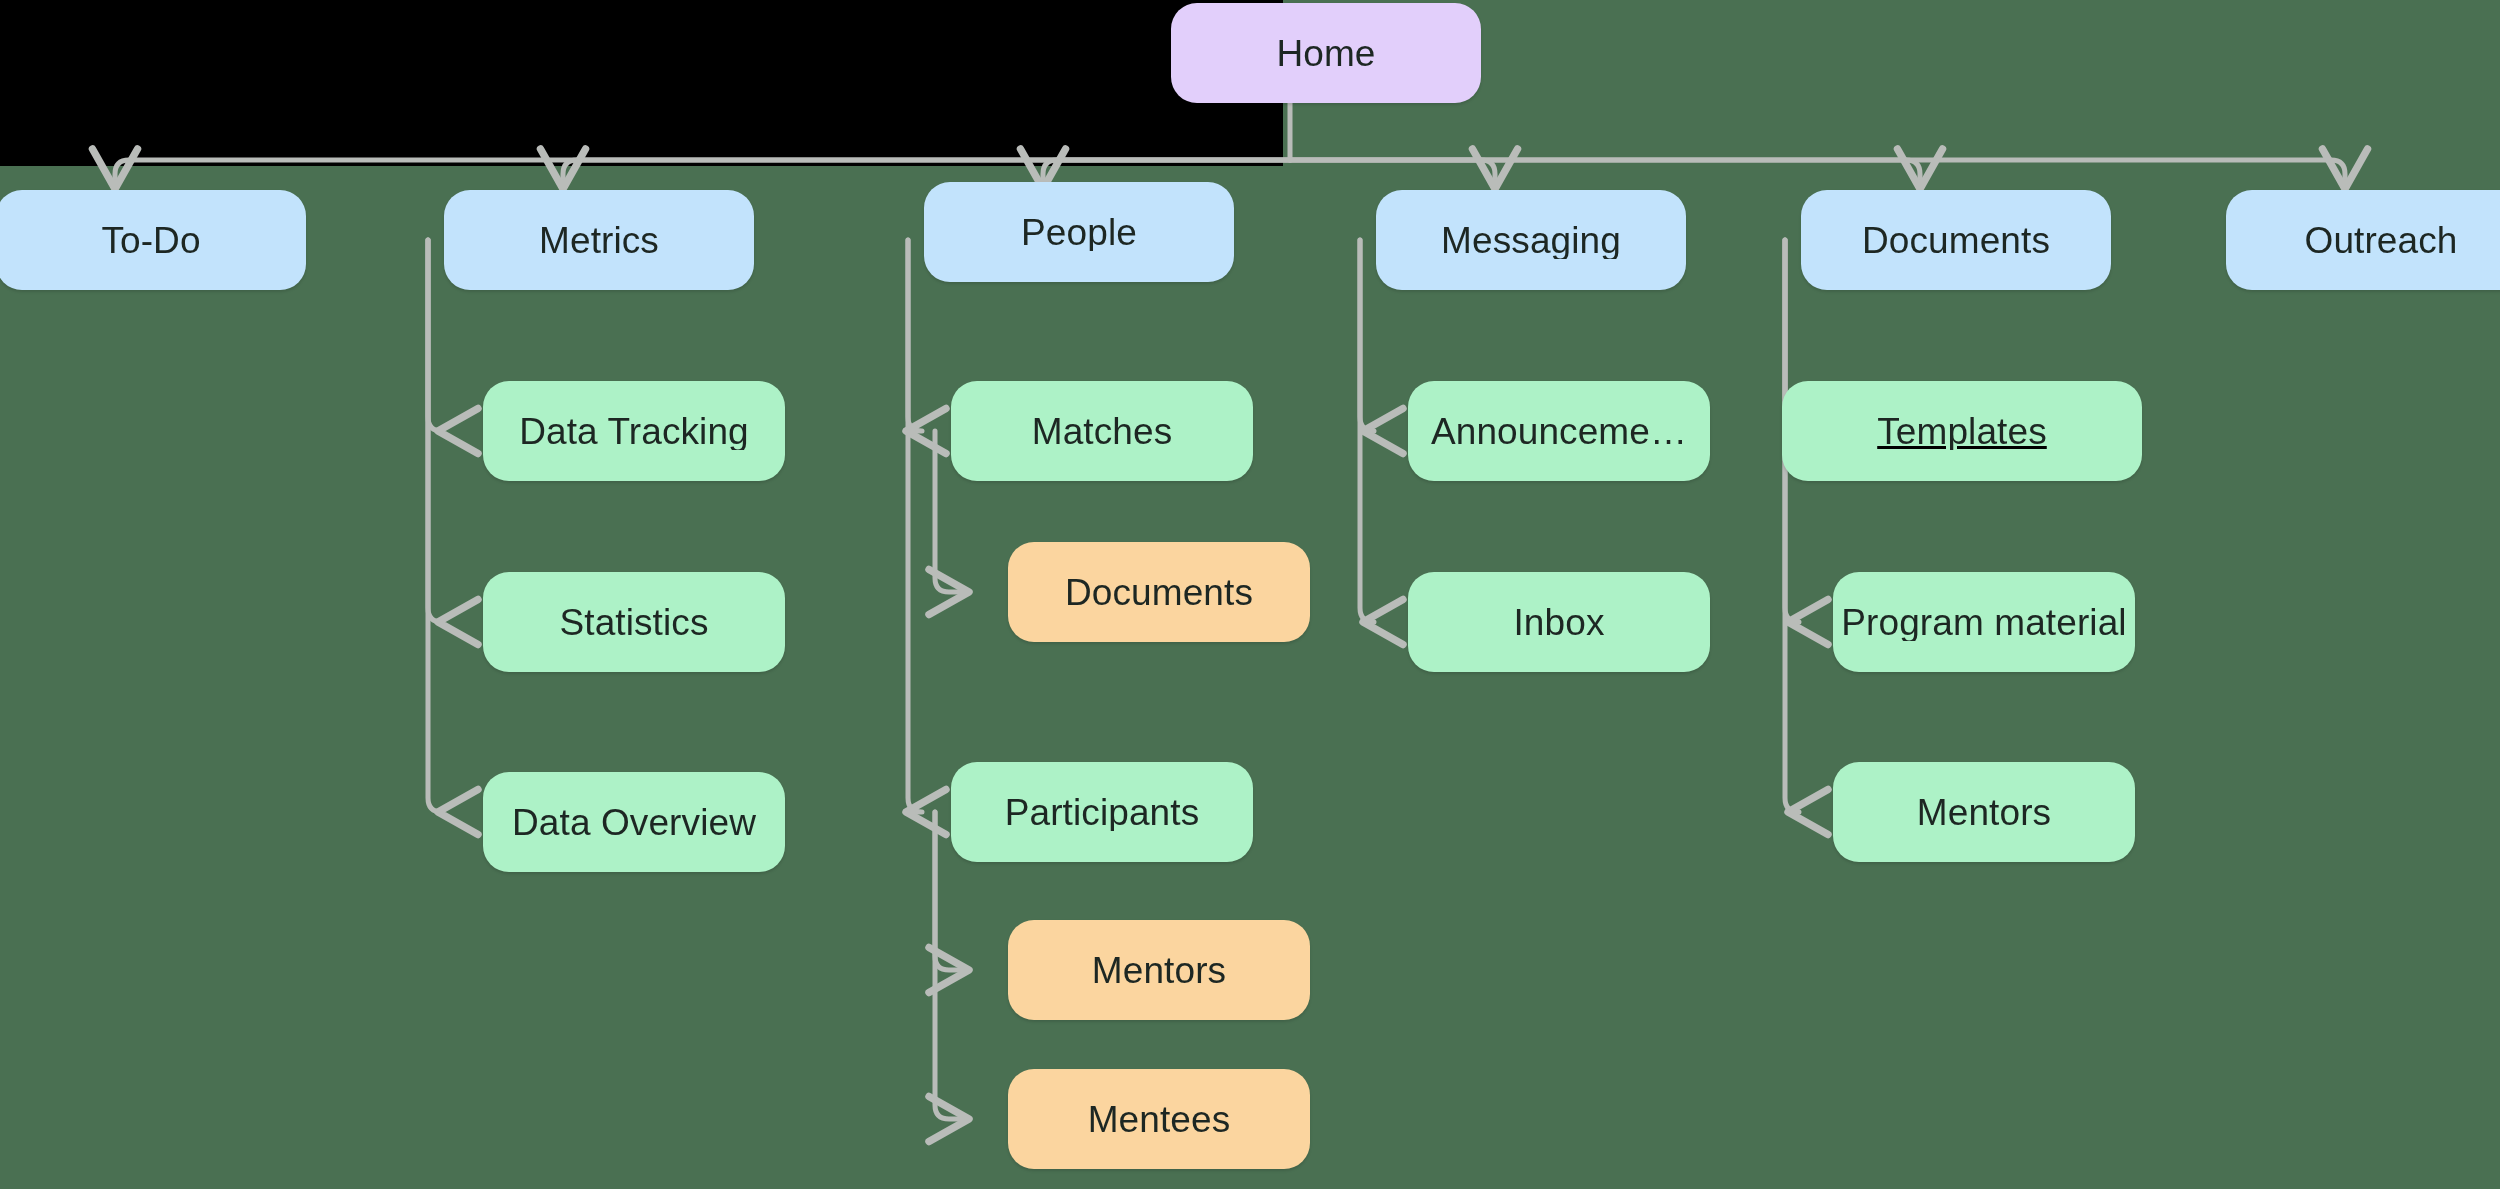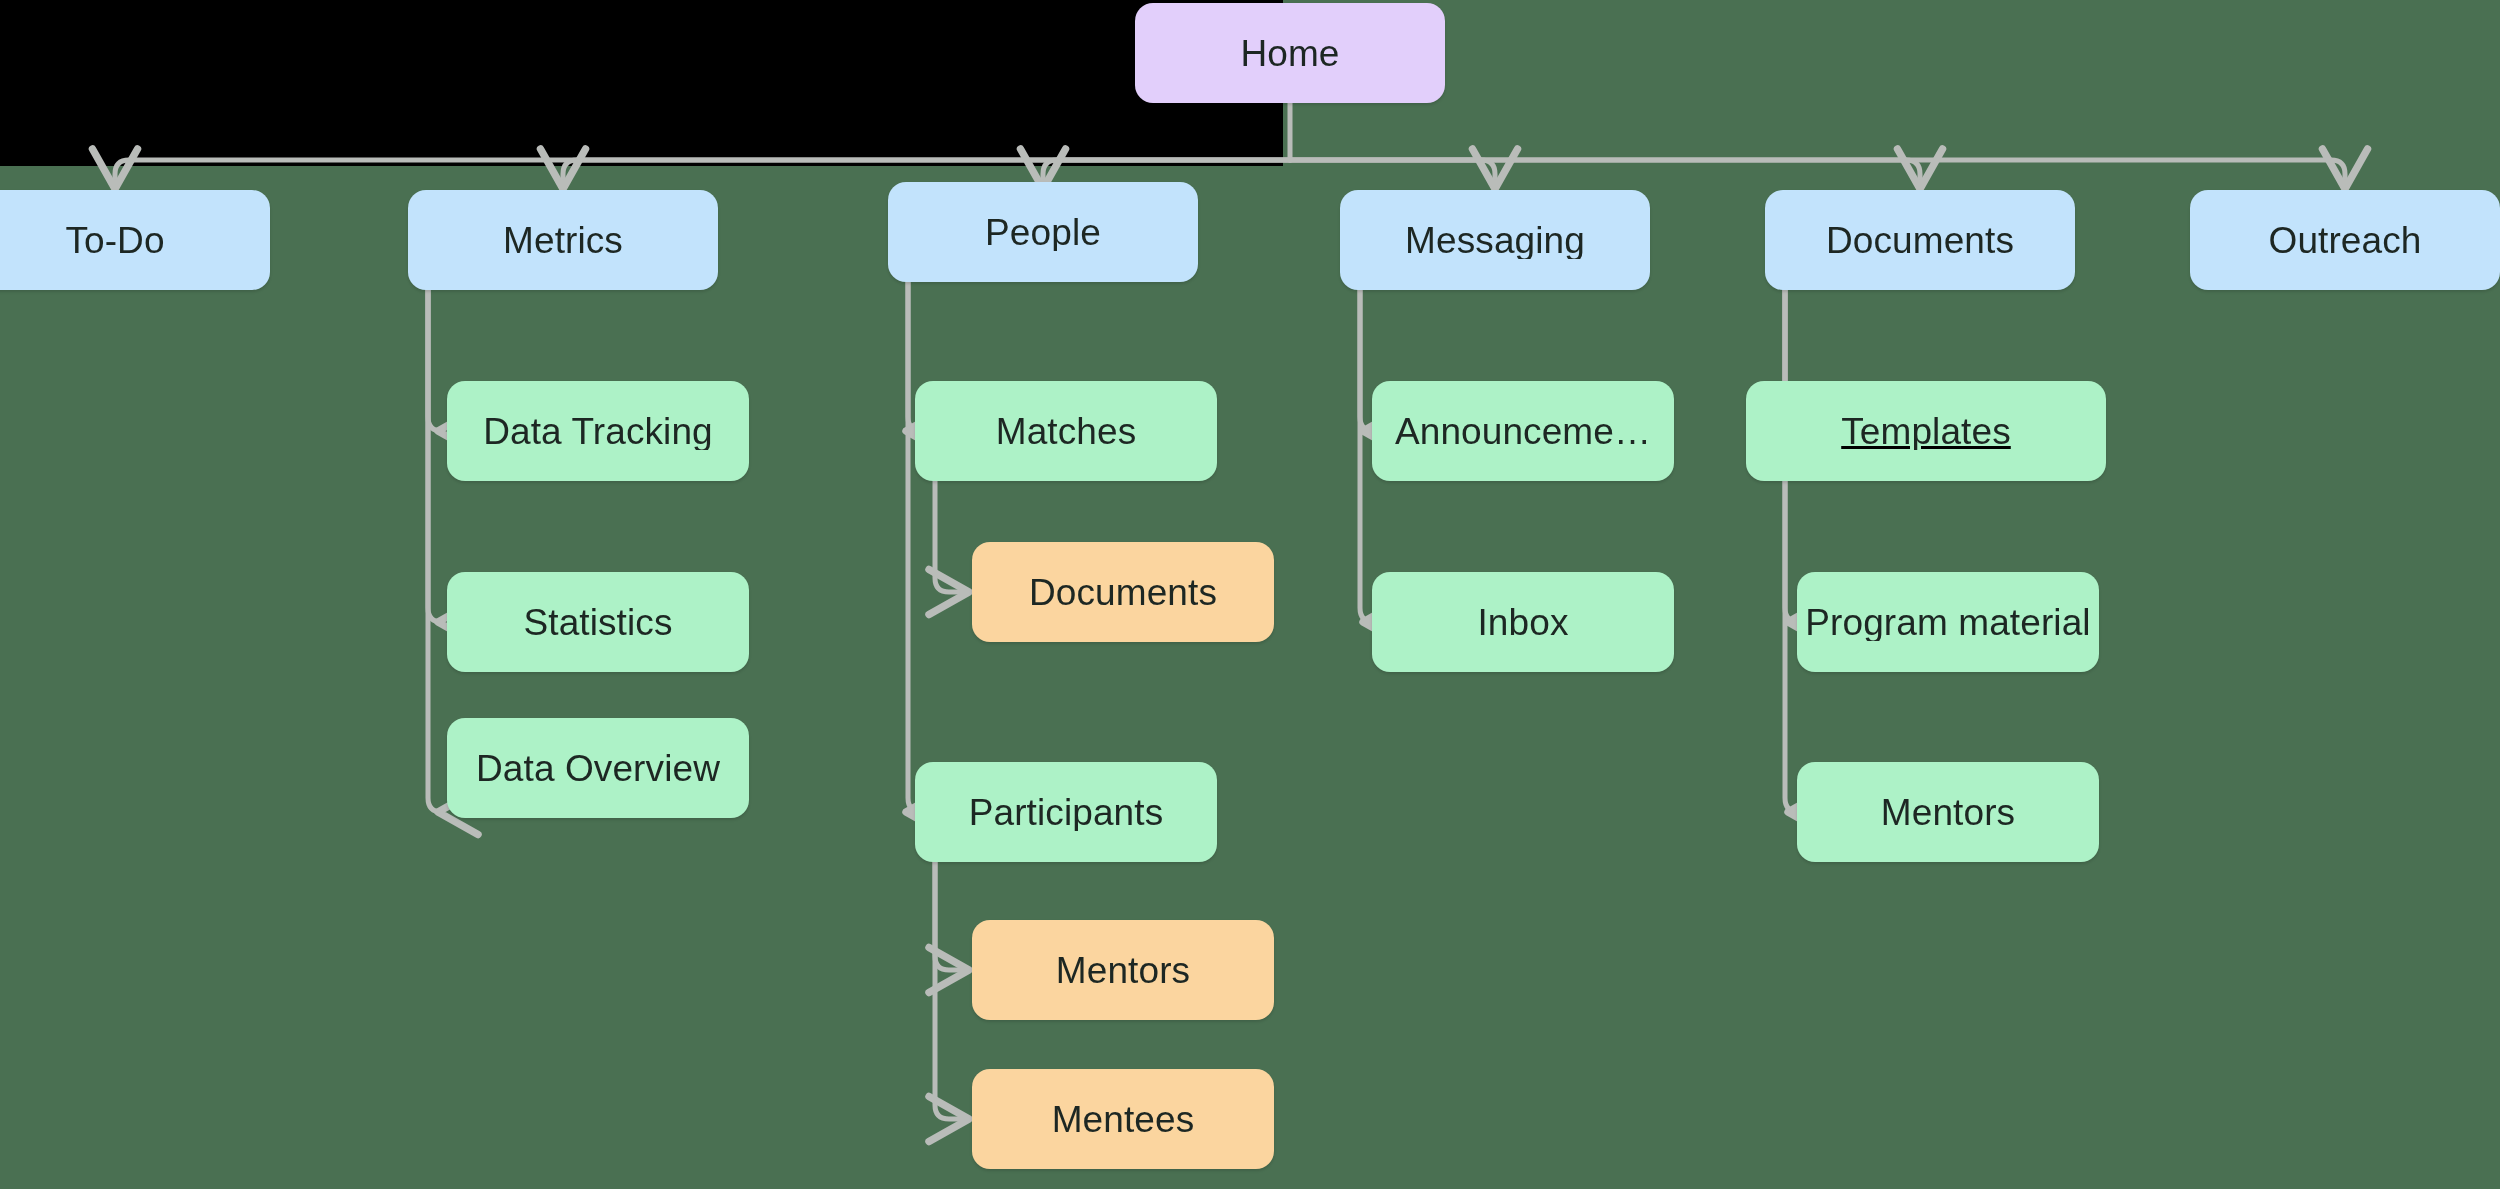--- a/index.html
+++ b/index.html
@@ -33,24 +33,25 @@
     height: 1189px;
     z-index: 2;
     pointer-events: none;
   }
   .node {
     position: absolute;
     z-index: 3;
     display: flex;
     align-items: center;
     justify-content: center;
-    border-radius: 18px;
+    border-radius: 26px;
     box-sizing: border-box;
     padding: 0 0;
     box-shadow: 0 2px 3px rgba(0,0,0,0.13);
+    margin-left: 36px;
   }
   .node-label {
     font-size: 37px;
     line-height: 1;
     color: #1d2723;
     letter-spacing: 0.1px;
     white-space: nowrap;
     overflow: hidden;
     text-overflow: ellipsis;
     max-width: 100%;
@@ -119,21 +120,21 @@
       </div>
       <div class="node lvl-blue" style="left: 2190px; top: 190px; width: 310px; height: 100px;">
         <span class="node-label">Outreach</span>
       </div>
       <div class="node lvl-green" style="left: 447px; top: 381px; width: 302px; height: 100px;">
         <span class="node-label">Data Tracking</span>
       </div>
       <div class="node lvl-green" style="left: 447px; top: 572px; width: 302px; height: 100px;">
         <span class="node-label">Statistics</span>
       </div>
-      <div class="node lvl-green" style="left: 447px; top: 718px; width: 302px; height: 100px;">
+      <div class="node lvl-green" style="left: 447px; top: 772px; width: 302px; height: 100px;">
         <span class="node-label">Data Overview</span>
       </div>
       <div class="node lvl-green" style="left: 915px; top: 381px; width: 302px; height: 100px;">
         <span class="node-label">Matches</span>
       </div>
       <div class="node lvl-peach" style="left: 972px; top: 542px; width: 302px; height: 100px;">
         <span class="node-label">Documents</span>
       </div>
       <div class="node lvl-green" style="left: 915px; top: 762px; width: 302px; height: 100px;">
         <span class="node-label">Participants</span>

